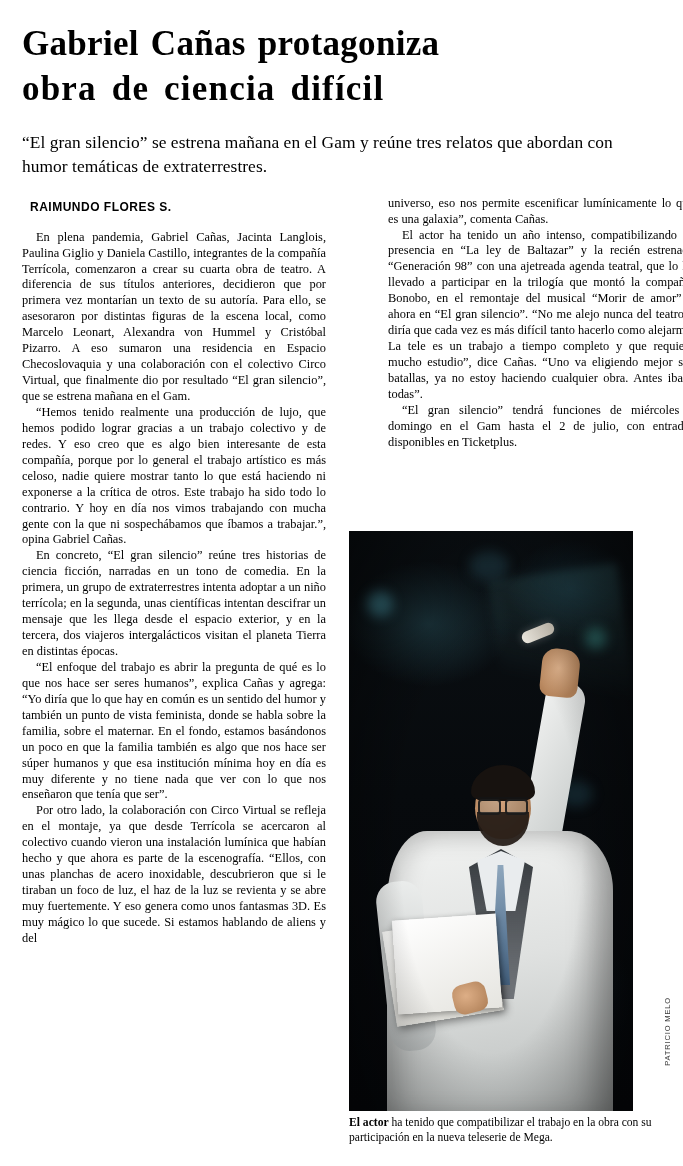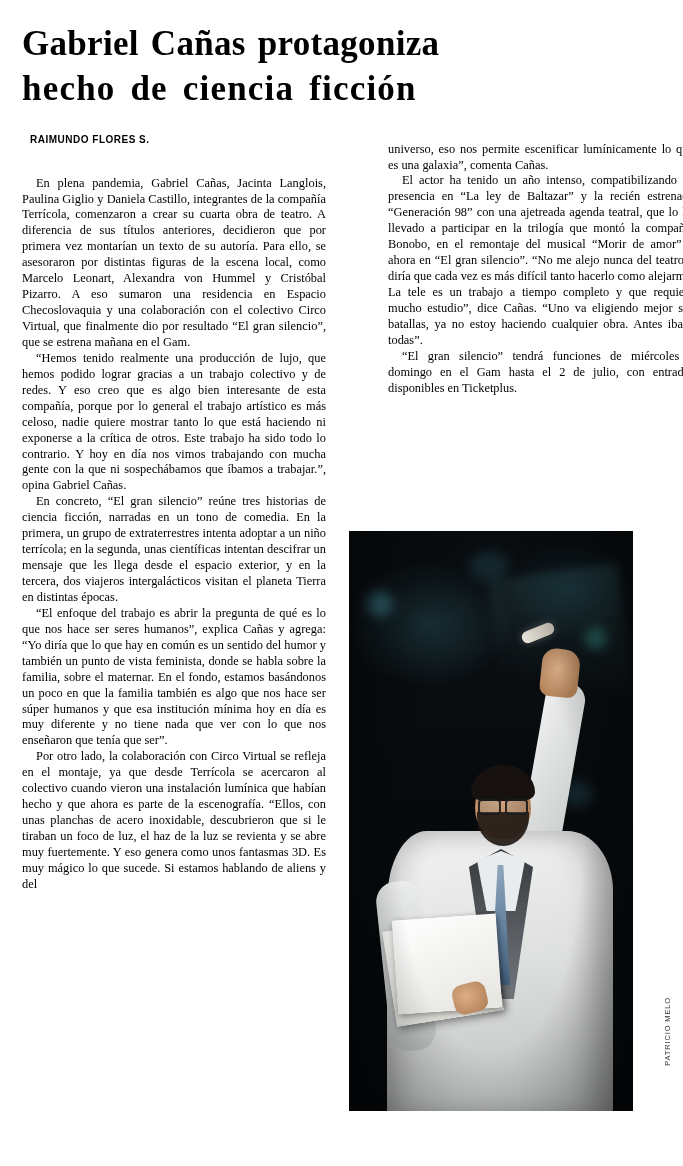--- a/index.html
+++ b/index.html
@@ -41,25 +41,25 @@
   .subhead {
     font-family: "Liberation Serif", serif;
     font-size: 17.4px;
     line-height: 1.38;
     color: #000000;
     margin: 18px 0 0 0;
     letter-spacing: 0.05px;
   }
   .byline {
     font-family: "Liberation Sans", sans-serif;
-    font-size: 10px;
+    font-size: 12px;
     font-weight: bold;
     letter-spacing: 0.5px;
     color: #000000;
-    margin: 22px 0 19px 0;
+    margin: 22px 0 4px 0;
     padding-left: 8px;
   }
   .columns {
     position: relative;
     margin-top: 0px;
   }
   .col {
     width: 304px;
     font-size: 12.4px;
     line-height: 1.285;
@@ -285,23 +285,24 @@
     pointer-events: none;
   }
 </style>
 </head>
 <body>
 
 <div class="page">
 
   <h1 class="headline">
     <span>Gabriel Cañas protagoniza</span>
-    <span class="line2">hecho de ciencia ficción</span>
+    <span class="line2">obra de ciencia difícil</span>
   </h1>
 
+  <p class="subhead">“El gran silencio” se estrena mañana en el Gam y reúne tres relatos que abordan con humor temáticas de extraterrestres.</p>
 
   <div class="byline">RAIMUNDO FLORES S.</div>
 
   <div class="columns">
 
     <div class="col col-left">
       <p class="first">En plena pandemia, Gabriel Cañas, Jacinta Langlois, Paulina Giglio y Daniela Castillo, integrantes de la compañía Terrícola, comenzaron a crear su cuarta obra de teatro. A diferencia de sus títulos anteriores, decidieron que por primera vez montarían un texto de su autoría. Para ello, se asesoraron por distintas figuras de la escena local, como Marcelo Leonart, Alexandra von Hummel y Cristóbal Pizarro. A eso sumaron una residencia en Espacio Checoslovaquia y una colaboración con el colectivo Circo Virtual, que finalmente dio por resultado “El gran silencio”, que se estrena mañana en el Gam.</p>
       <p>“Hemos tenido realmente una producción de lujo, que hemos podido lograr gracias a un trabajo colectivo y de redes. Y eso creo que es algo bien interesante de esta compañía, porque por lo general el trabajo artístico es más celoso, nadie quiere mostrar tanto lo que está haciendo ni exponerse a la crítica de otros. Este trabajo ha sido todo lo contrario. Y hoy en día nos vimos trabajando con mucha gente con la que ni sospechábamos que íbamos a trabajar.”, opina Gabriel Cañas.</p>
       <p>En concreto, “El gran silencio” reúne tres historias de ciencia ficción, narradas en un tono de comedia. En la primera, un grupo de extraterrestres intenta adoptar a un niño terrícola; en la segunda, unas científicas intentan descifrar un mensaje que les llega desde el espacio exterior, y en la tercera, dos viajeros intergalácticos visitan el planeta Tierra en distintas épocas.</p>
       <p>“El enfoque del trabajo es abrir la pregunta de qué es lo que nos hace ser seres humanos”, explica Cañas y agrega: “Yo diría que lo que hay en común es un sentido del humor y también un punto de vista feminista, donde se habla sobre la familia, sobre el maternar. En el fondo, estamos basándonos un poco en que la familia también es algo que nos hace ser súper humanos y que esa institución mínima hoy en día es muy diferente y no tiene nada que ver con lo que nos enseñaron que tenía que ser”.</p>
@@ -337,14 +338,17 @@
       <div class="hand-low"></div>
       <div class="head"></div>
       <div class="beard"></div>
       <div class="hair"></div>
       <div class="glasses"></div>
       <div class="vignette"></div>
     </div>
     <div class="photo-credit">PATRICIO MELO</div>
   </div>
 
+  <div class="caption">
+    <b>El actor</b><span> ha tenido que compatibilizar el trabajo en la obra con su participación en la nueva teleserie de Mega.</span>
+  </div>
 
 </div>
 
 </body></html>

